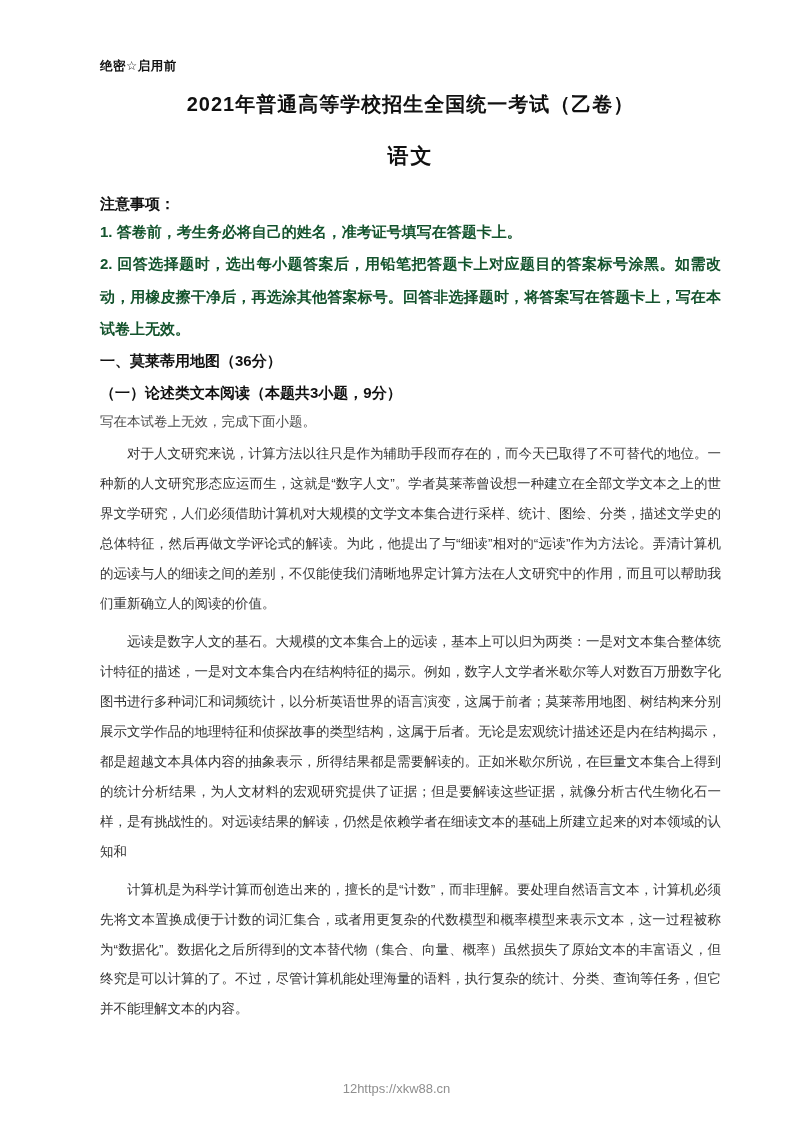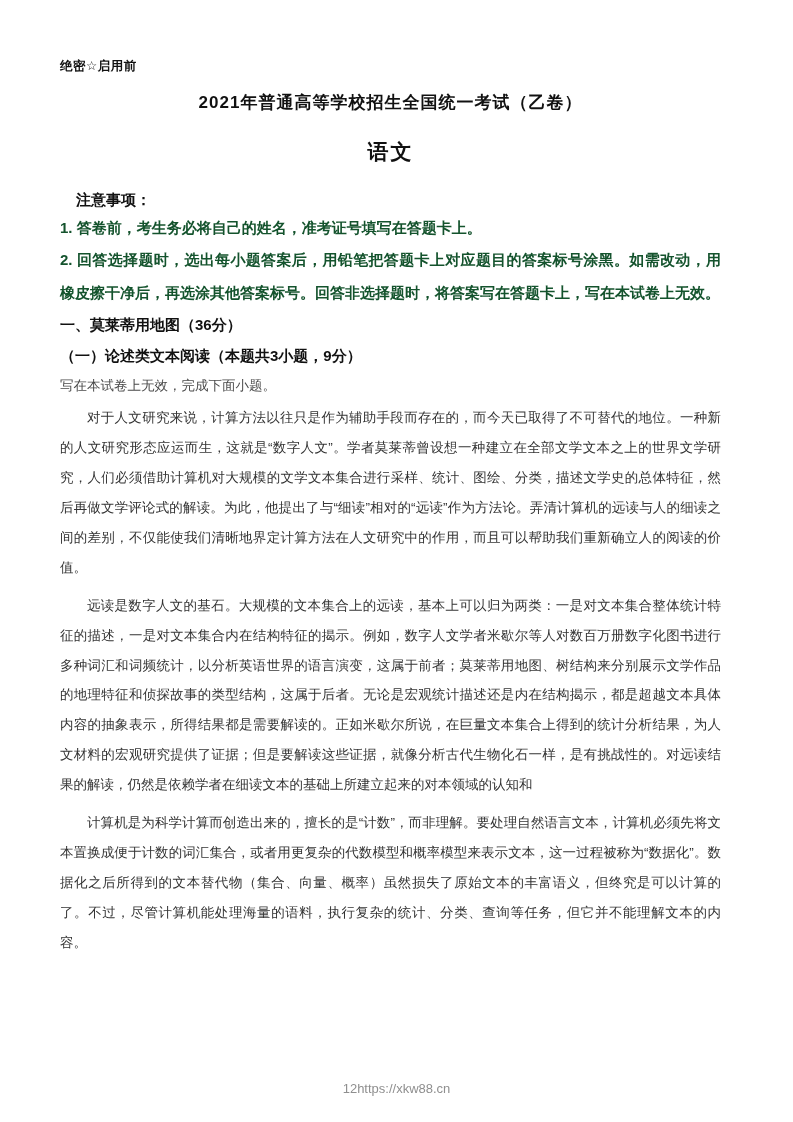--- a/index.html
+++ b/index.html
@@ -4,56 +4,55 @@
 <style>
   html, body {
     margin: 0;
     padding: 0;
     background: #ffffff;
   }
   .page {
     width: 793px;
     height: 1122px;
     box-sizing: border-box;
-    padding: 58px 72px 0 60px;
+    padding: 58px 72px 0 100px;
     position: relative;
     background: #ffffff;
     font-family: "Liberation Sans", "DejaVu Sans", sans-serif;
     color: #212121;
     overflow: hidden;
   }
   .classification {
     font-size: 12.5px;
     font-weight: 700;
     color: #111111;
     letter-spacing: 0.5px;
   }
   .exam-title {
     margin: 16px 0 0 0;
     text-align: center;
-    font-size: 17px;
+    font-size: 20px;
     font-weight: 700;
     color: #111111;
     letter-spacing: 1px;
   }
   .exam-subject {
     margin: 24px 0 0 0;
     text-align: center;
     font-size: 21px;
     font-weight: 700;
     color: #111111;
     letter-spacing: 2px;
   }
   .notice-heading {
     margin-top: 22px;
     font-size: 15px;
     font-weight: 700;
     color: #111111;
     line-height: 1.6;
-    margin-left: 16px;
   }
   .notice-item {
     font-size: 15px;
     font-weight: 700;
     color: #14532d;
     line-height: 2.15;
     text-align: justify;
   }
   .section-heading {
     font-size: 15px;

